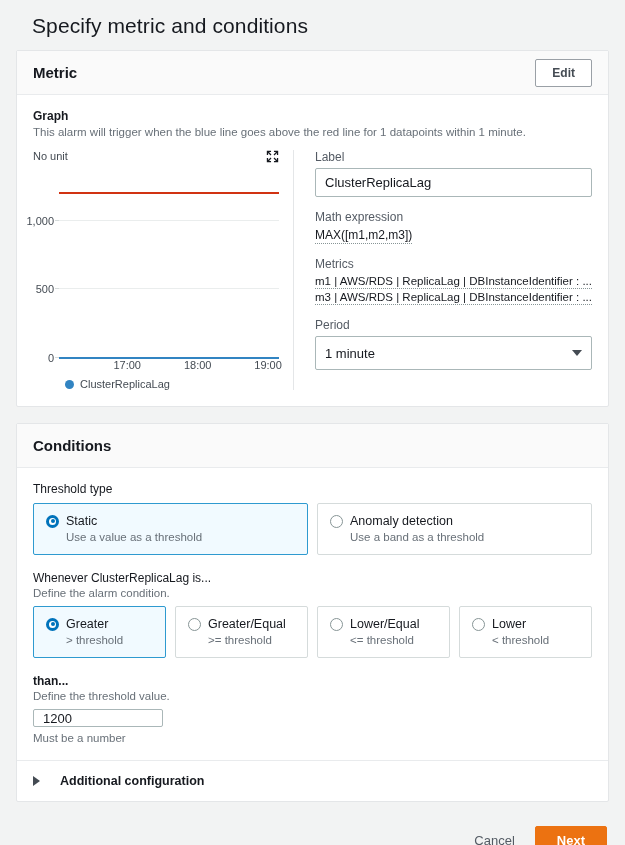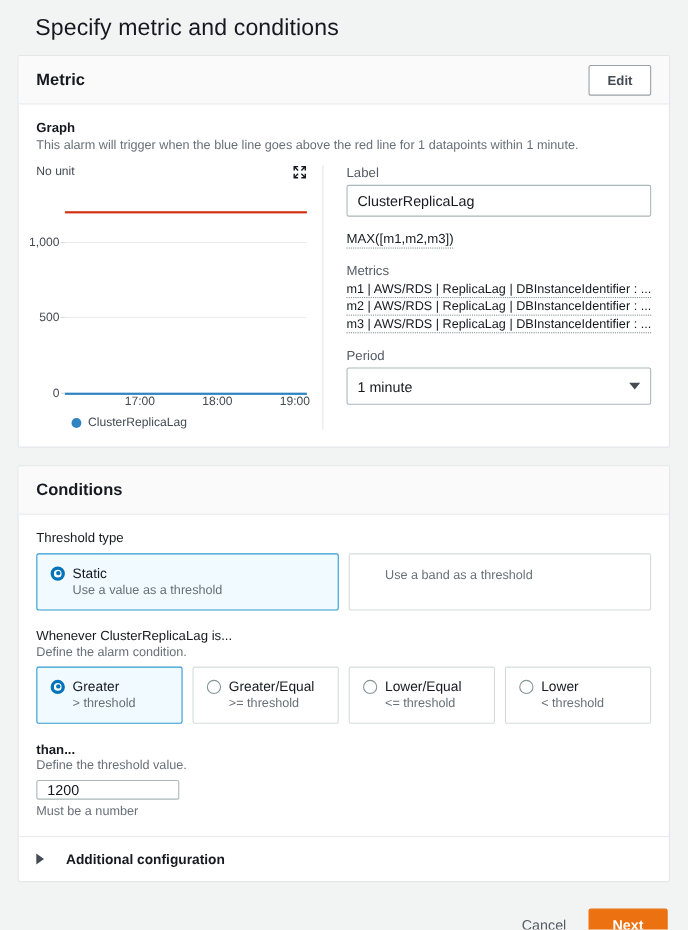--- a/index.html
+++ b/index.html
@@ -381,27 +381,27 @@
 
       <div class="divider-v"></div>
 
       <div class="meta-col">
         <div class="block">
           <div class="field-label">Label</div>
           <input class="text-input" type="text" value="ClusterReplicaLag" style="">
         </div>
 
         <div class="block">
+          <div class="field-label">Math expression</div>
           <div class="expr-value">MAX([m1,m2,m3])</div>
         </div>
 
         <div class="block">
           <div class="field-label">Metrics</div>
           <div class="metric-row">m1 | AWS/RDS | ReplicaLag | DBInstanceIdentifier : ...</div>
-          <div class="metric-row">m2 | AWS/RDS | ReplicaLag | DBInstanceIdentifier : ...</div>
           <div class="metric-row">m3 | AWS/RDS | ReplicaLag | DBInstanceIdentifier : ...</div>
         </div>
 
         <div class="block">
           <div class="field-label">Period</div>
           <div class="select-box">
             <span>1 minute</span>
             <span class="caret"></span>
           </div>
         </div>
@@ -421,20 +421,24 @@
     <div class="field-title" style="margin-bottom:7px">Threshold type</div>
     <div class="radio-grid gap-lg">
       <div class="radio-card selected">
         <div class="radio-line">
           <span class="radio on"></span>
           <span class="radio-title">Static</span>
         </div>
         <div class="radio-sub">Use a value as a threshold</div>
       </div>
       <div class="radio-card">
+        <div class="radio-line">
+          <span class="radio"></span>
+          <span class="radio-title">Anomaly detection</span>
+        </div>
         <div class="radio-sub">Use a band as a threshold</div>
       </div>
     </div>
 
     <div class="field-title">Whenever ClusterReplicaLag is...</div>
     <div class="field-hint">Define the alarm condition.</div>
     <div class="radio-grid gap-lg">
       <div class="radio-card selected">
         <div class="radio-line">
           <span class="radio on"></span>

